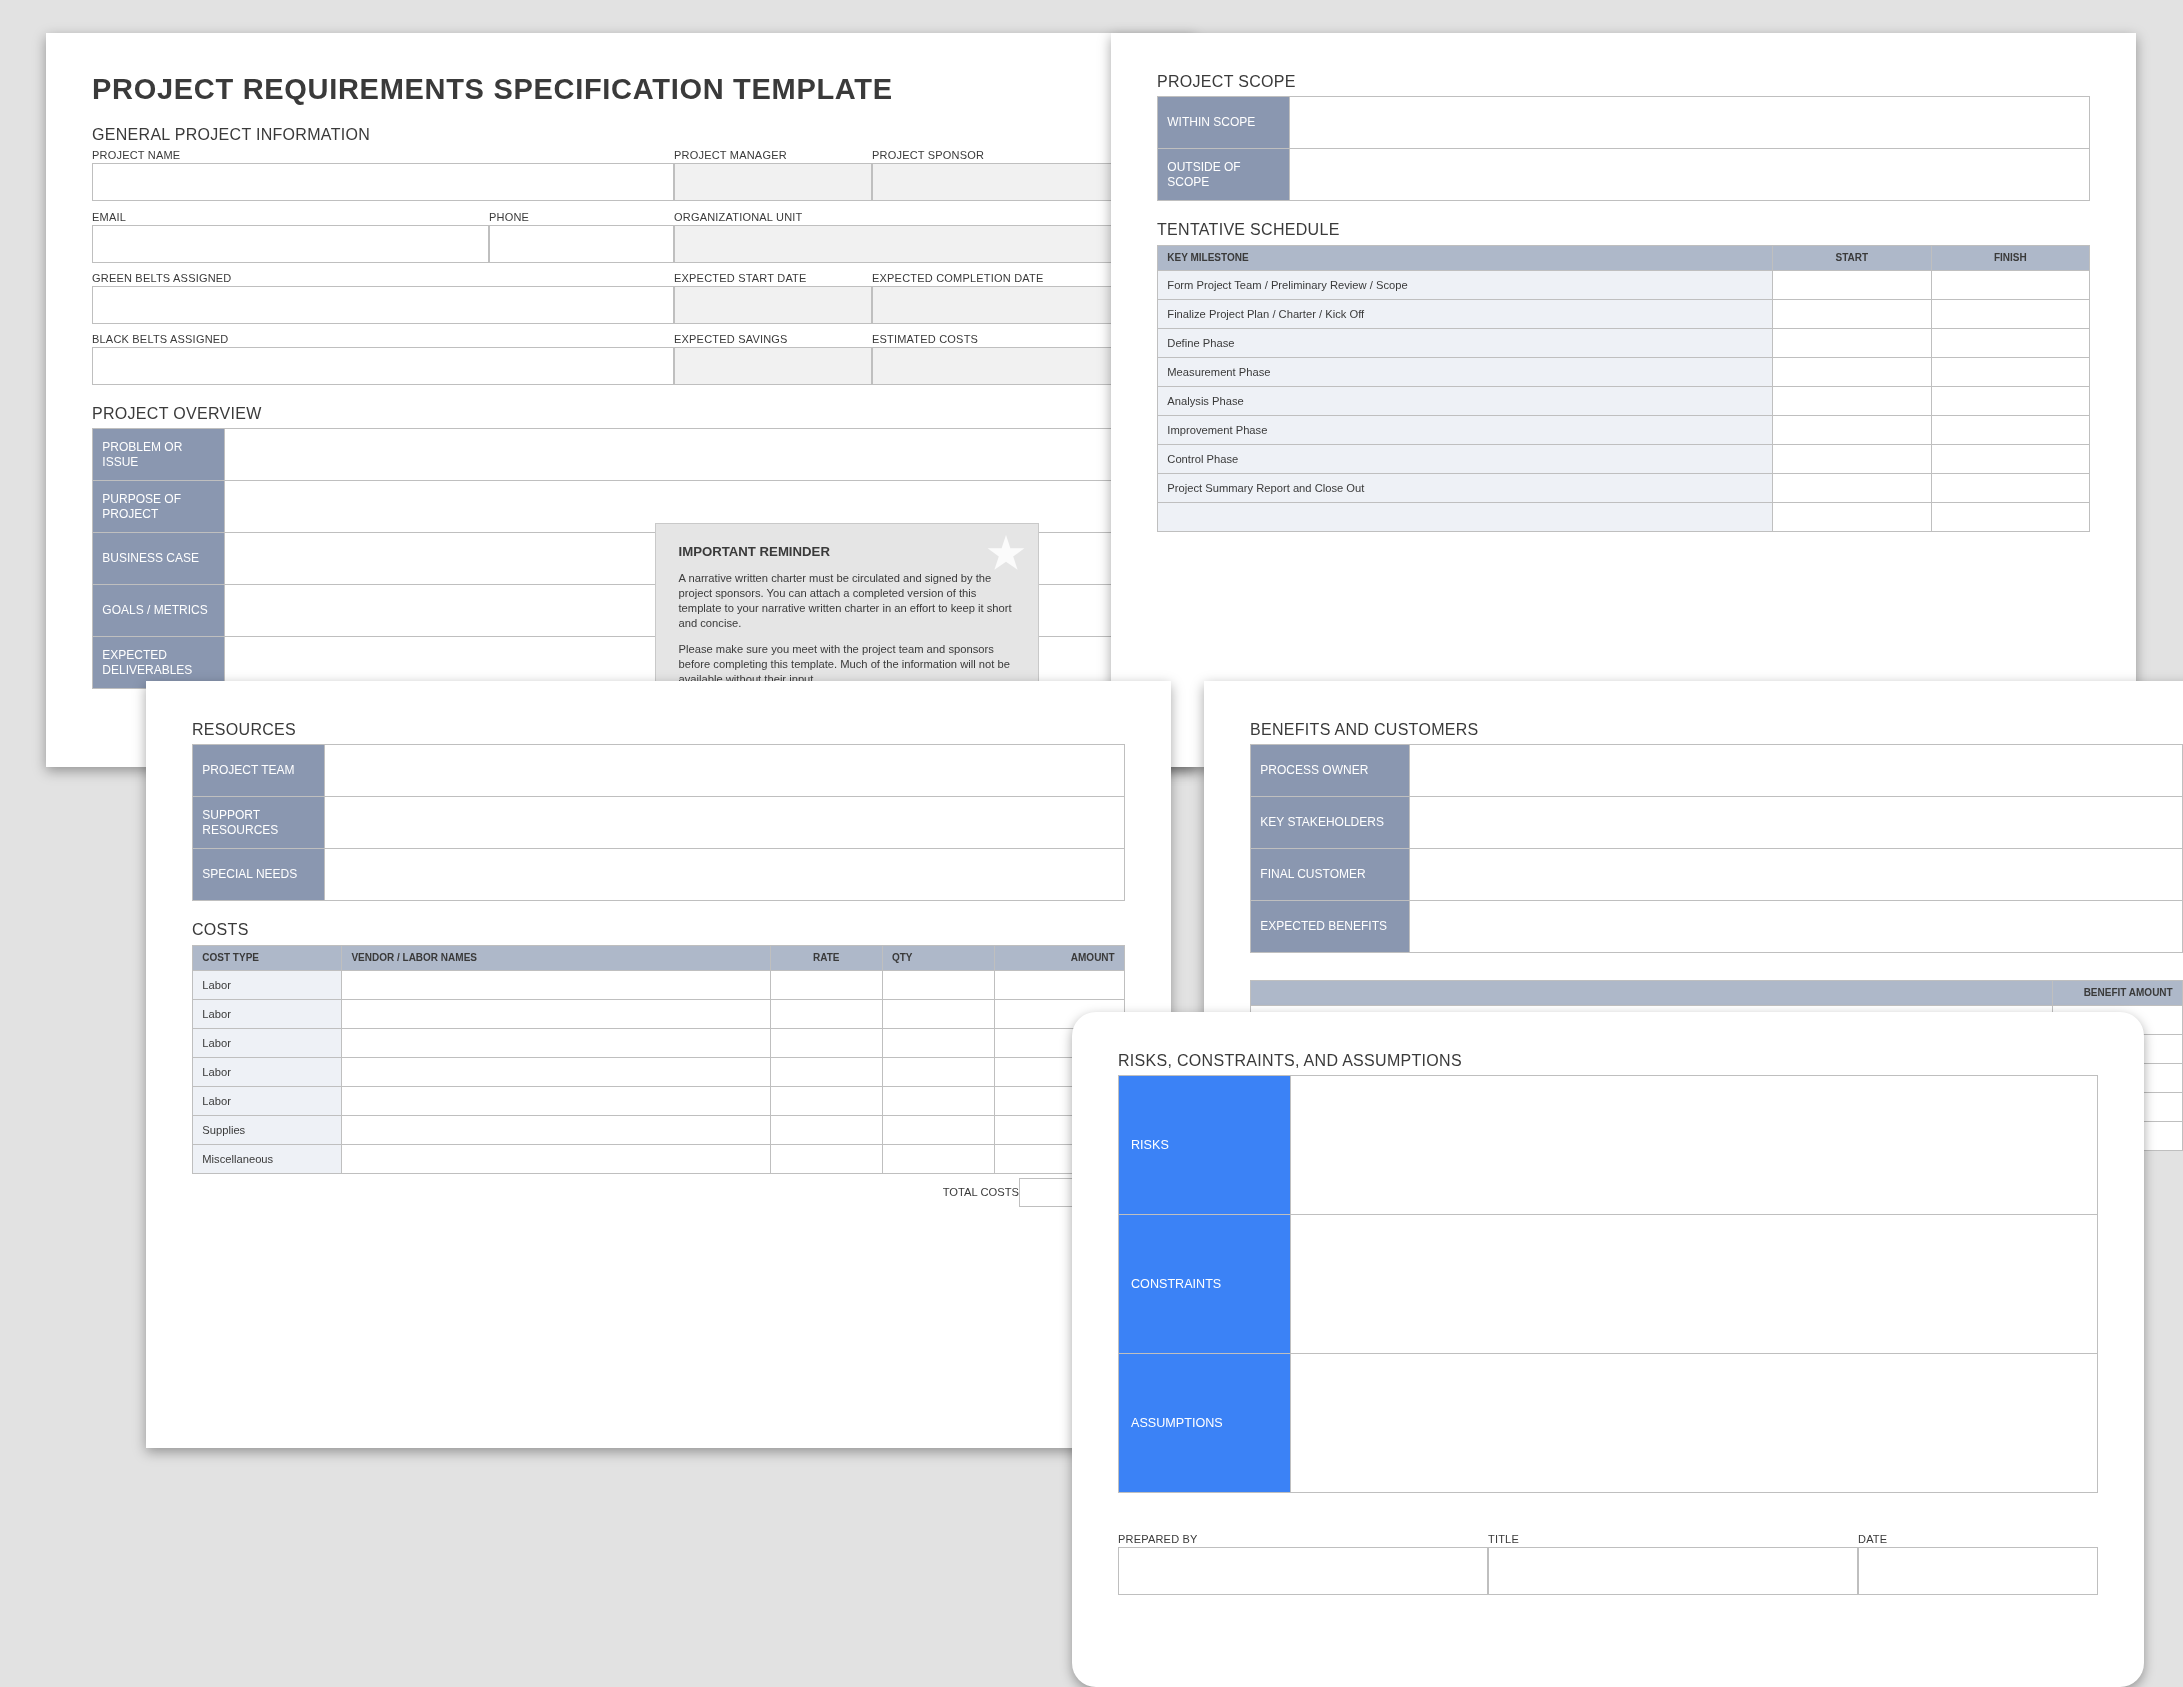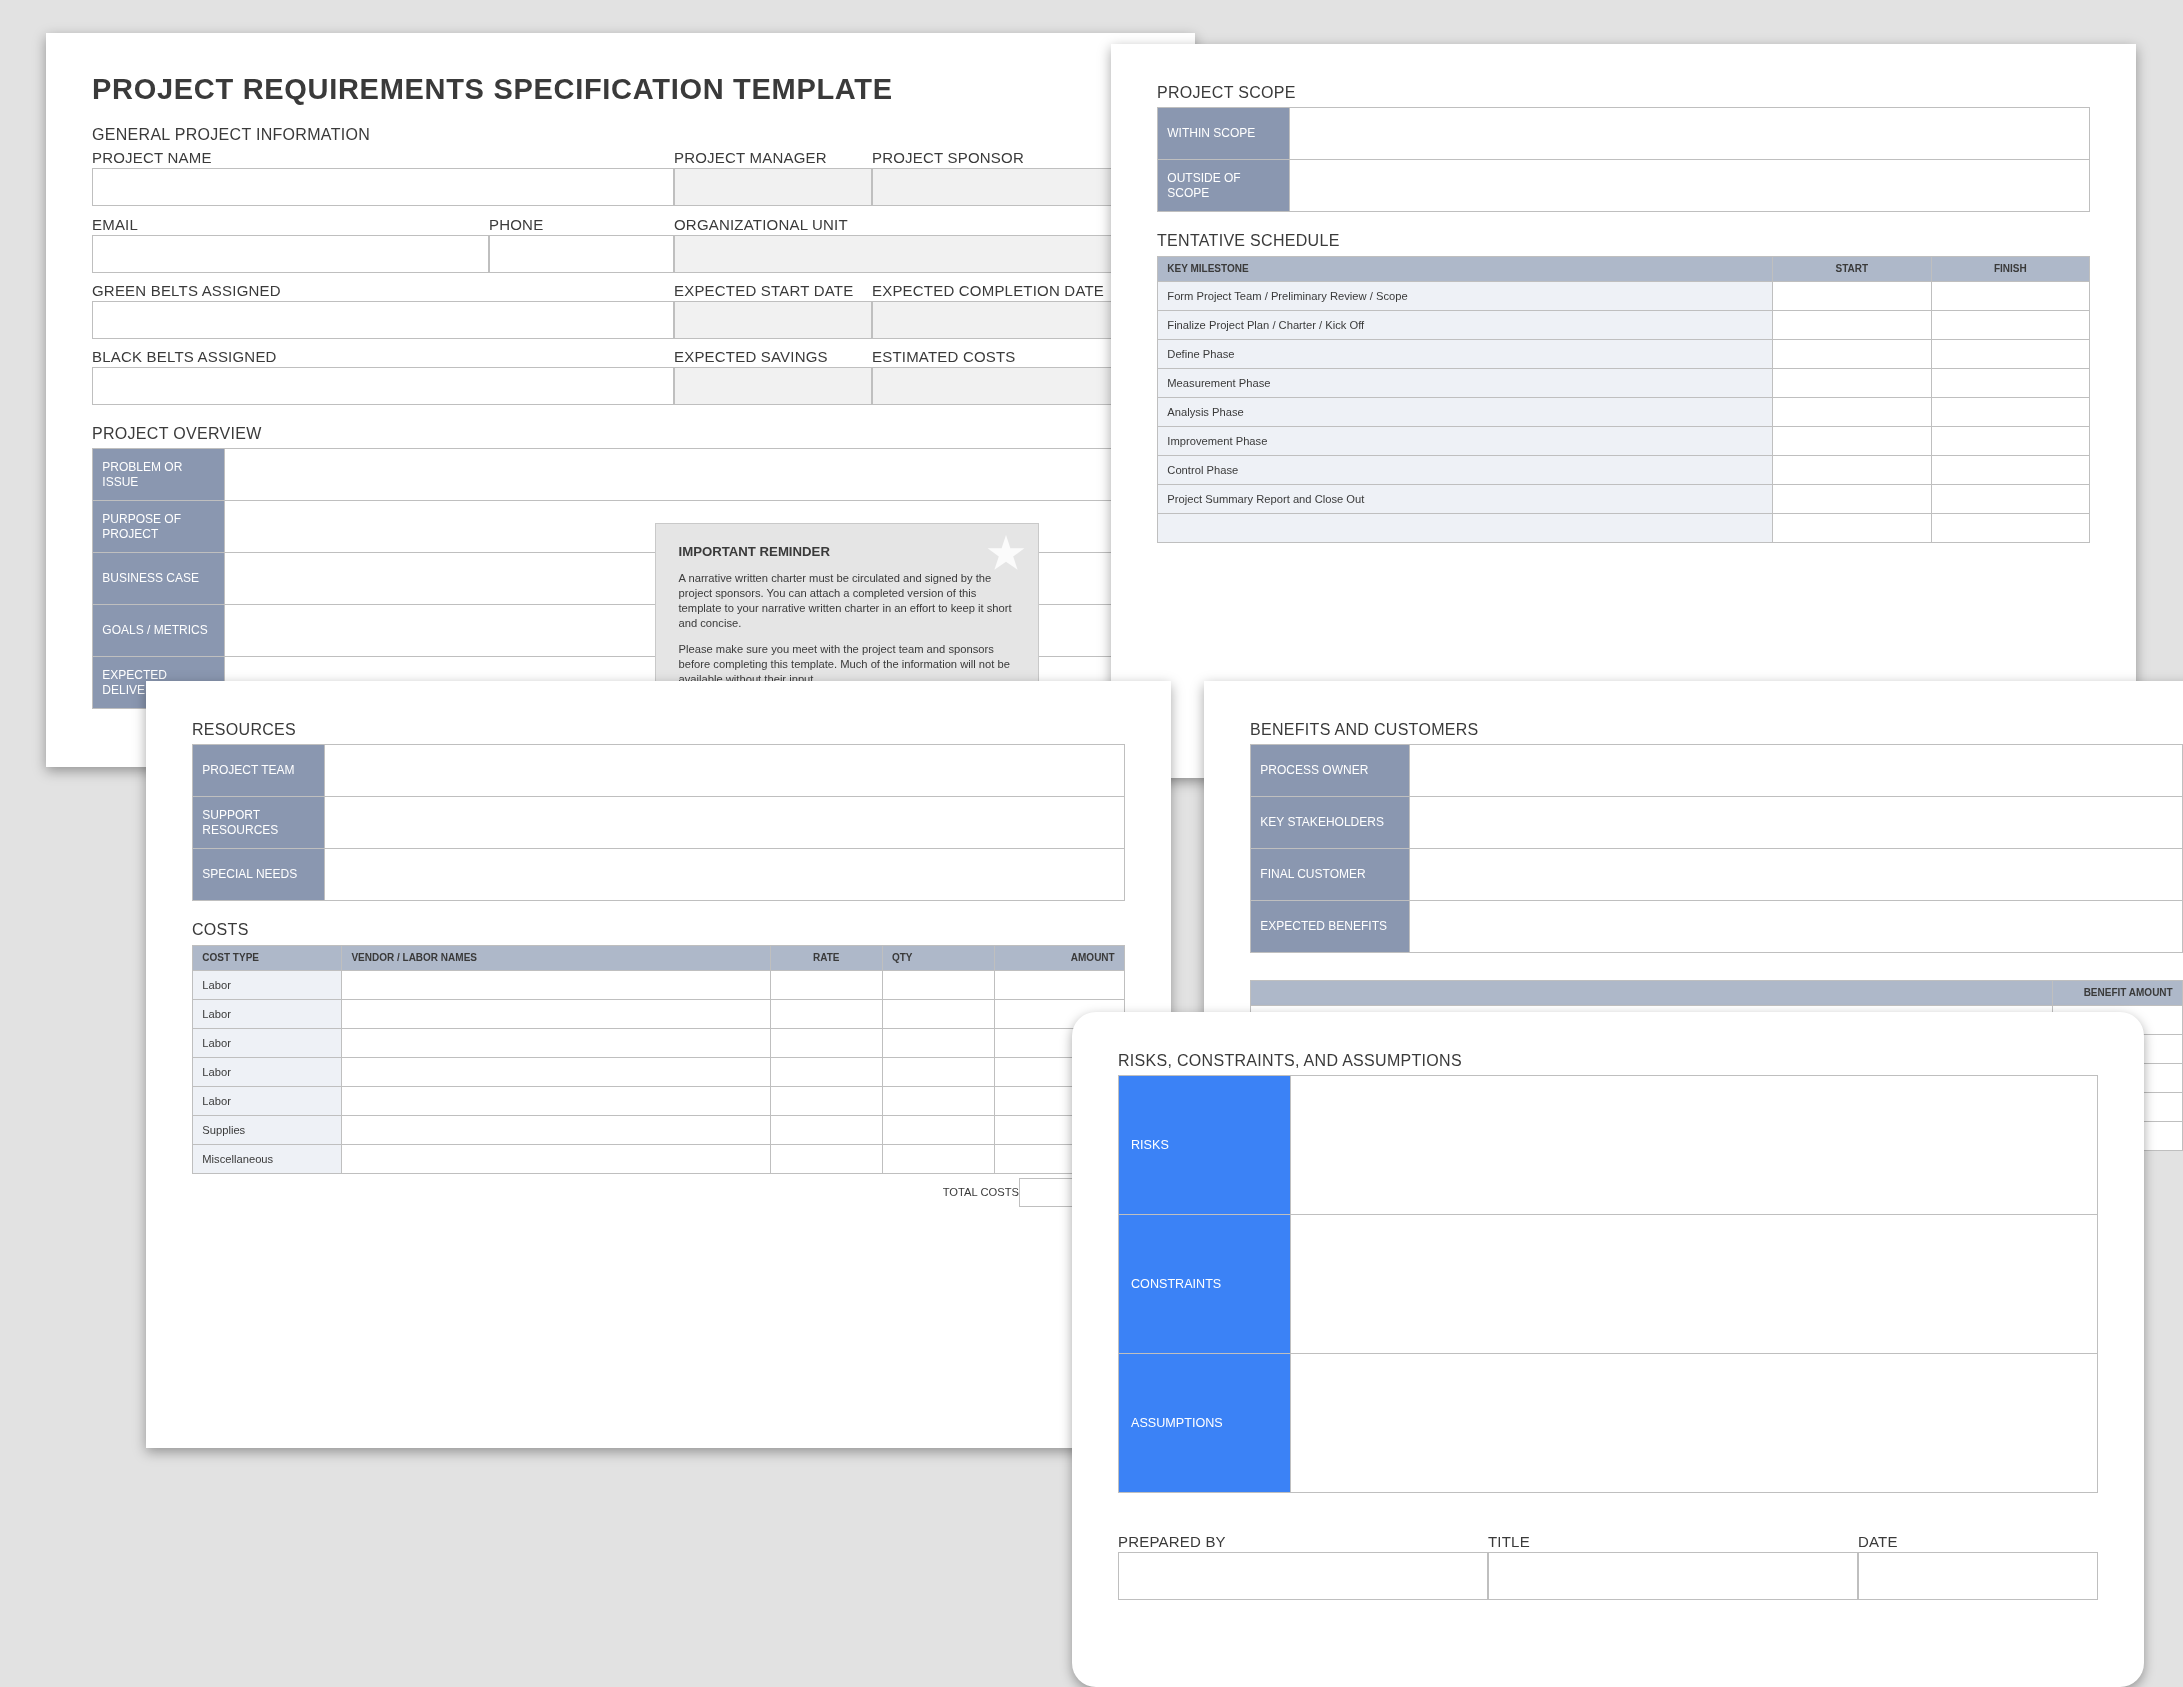--- a/index.html
+++ b/index.html
@@ -12,21 +12,21 @@
     overflow: hidden;
   }
   .page {
     position: absolute;
     background: #fff;
     box-shadow: 0 4px 12px rgba(0,0,0,0.35);
     padding: 40px 46px 46px 46px;
   }
   
   #page1 { left: 46px;  top: 33px;  width: 1149px; height: 734px; z-index: 1; }
-  #page2 { left: 1111px; top: 44px;  width: 1025px; height: 734px; z-index: 1; }
+  #page2 { left: 1111px; top: 33px;  width: 1025px; height: 734px; z-index: 1; }
   #page3 { left: 146px; top: 681px; width: 1025px; height: 767px; z-index: 2; }
   #page4 { left: 1204px; top: 681px; width: 1025px; height: 370px;  z-index: 2; }
   #page5 { left: 1072px; top: 1012px; width: 1072px; height: 675px; z-index: 3; border-radius: 24px; }
 
   h1.doc-title {
     font-size: 29px;
     font-weight: 700;
     letter-spacing: 0.7px;
     color: #3a3a3a;
     margin-bottom: 20px;
@@ -34,21 +34,21 @@
   h2.section {
     font-size: 16px;
     font-weight: 400;
     letter-spacing: 0.3px;
     color: #3a3a3a;
     margin: 20px 0 5.3px 0;
   }
   .field-row { display: flex; gap: 0; margin-bottom: 9.3px; }
   .field { display: flex; flex-direction: column; }
   .field-label {
-    font-size: 15px;
+    font-size: 11px;
     color: #3a3a3a;
     letter-spacing: 0.2px;
     margin-bottom: 2px;
     white-space: nowrap;
   }
   .field-box, .field-box-grey {
     border: 0.7px solid #bfbfbf;
     height: 38px;
     background: #fff;
   }

